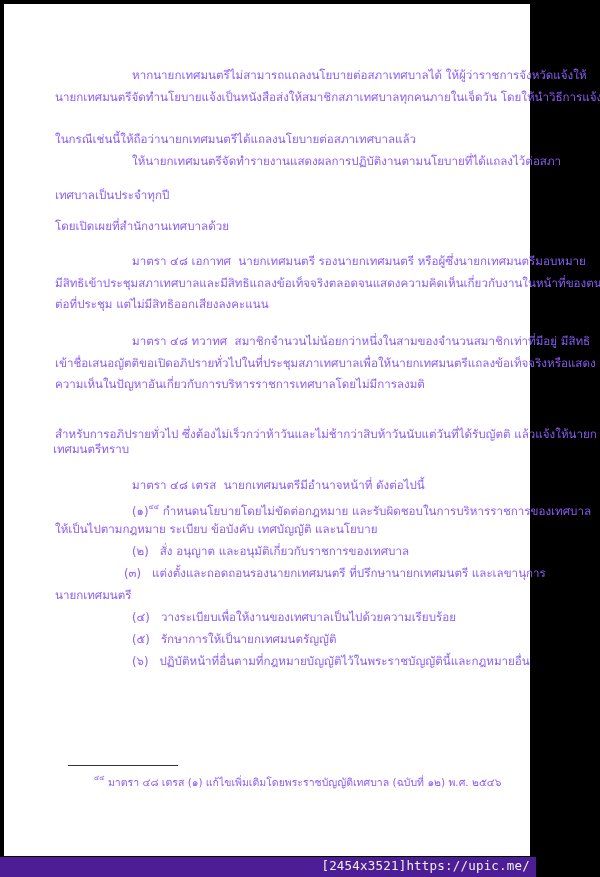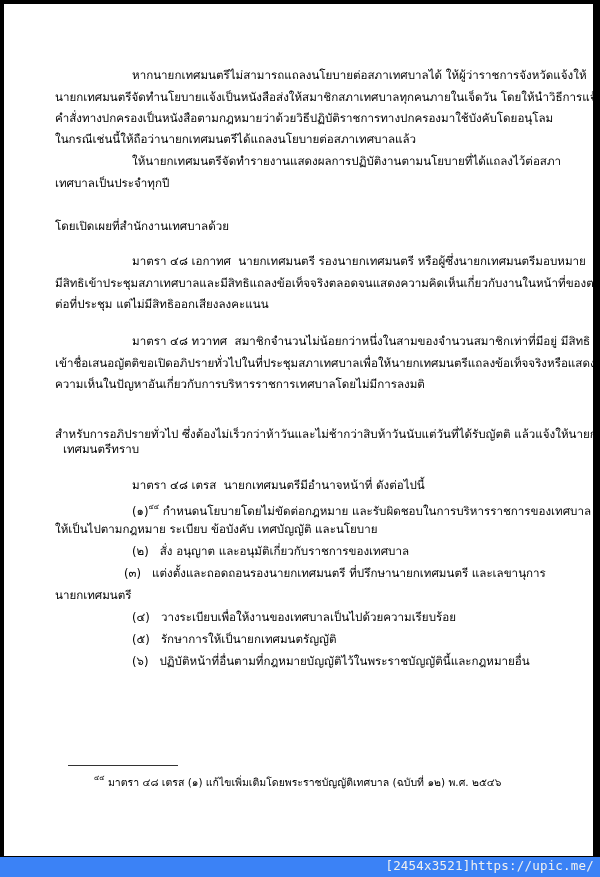--- a/index.html
+++ b/index.html
@@ -1,67 +1,66 @@
 <!DOCTYPE html>
 <html><head>
 <meta charset="utf-8">
 <style>
   html, body { margin:0; padding:0; }
   body {
     width:600px; height:877px; background:#000; position:relative; overflow:hidden;
     font-family: "DejaVu Sans", "Liberation Sans", sans-serif;
   }
   .page {
-    position:absolute; left:4px; top:4px; width:589px; height:852px;
-    background:#ffffff; color:#000000;
+    position:absolute; left:4px; top:4px; width:526px; height:852px;
+    background:#ffffff; color:#8b5cf6;
   }
   .line {
     position:absolute; font-size:11.6px; white-space:nowrap; line-height:14px;
   }
   .b { font-weight:normal; }
   sup { font-size:7px; vertical-align:6px;margin-top:39px; }
   .rule { position:absolute; left:64px; top:761px; width:110px; height:1px; background:#333; }
   .footer {
-    position:absolute; left:0; top:857px; width:600px; height:20px; background:#3b82f6;
+    position:absolute; left:0; top:857px; width:536px; height:20px; background:#4c1d95;
   }
   .watermark {
     position:absolute; right:6px; top:1px; color:#f0f0f0;
     font-family:"DejaVu Sans Mono", monospace; font-size:12.5px; letter-spacing:0.2px;
   }
 </style>
 </head>
 <body>
 
 <div class="page">
 
   <div class="line" style="left:128px;top:64px">หากนายกเทศมนตรีไม่สามารถแถลงนโยบายต่อสภาเทศบาลได้ ให้ผู้ว่าราชการจังหวัดแจ้งให้</div>
   <div class="line" style="left:51px;top:86px">นายกเทศมนตรีจัดทำนโยบายแจ้งเป็นหนังสือส่งให้สมาชิกสภาเทศบาลทุกคนภายในเจ็ดวัน โดยให้นำวิธีการแจ้ง</div>
-  <div class="line" style="left:51px;top:107px">คำสั่งทางปกครองเป็นหนังสือตามกฎหมายว่าด้วยวิธีปฏิบัติราชการทางปกครองมาใช้บังคับโดยอนุโลม</div>
   <div class="line" style="left:128px;top:150px">ให้นายกเทศมนตรีจัดทำรายงานแสดงผลการปฏิบัติงานตามนโยบายที่ได้แถลงไว้ต่อสภา</div>
 
   <div class="line" style="left:51px;top:128px">ในกรณีเช่นนี้ให้ถือว่านายกเทศมนตรีได้แถลงนโยบายต่อสภาเทศบาลแล้ว</div>
-  <div class="line" style="left:51px;top:172px">เทศบาลเป็นประจำทุกปี</div>
+  <div class="line" style="left:51px;top:184px">เทศบาลเป็นประจำทุกปี</div>
 
   <div class="line" style="left:51px;top:215px">โดยเปิดเผยที่สำนักงานเทศบาลด้วย</div>
 
   <div class="line" style="left:128px;top:250px">
     <span class="b">มาตรา ๔๘ เอกาทศ</span>&nbsp;
     <span>นายกเทศมนตรี รองนายกเทศมนตรี หรือผู้ซึ่งนายกเทศมนตรีมอบหมาย</span>
   </div>
   <div class="line" style="left:51px;top:272px">มีสิทธิเข้าประชุมสภาเทศบาลและมีสิทธิแถลงข้อเท็จจริงตลอดจนแสดงความคิดเห็นเกี่ยวกับงานในหน้าที่ของตน</div>
   <div class="line" style="left:51px;top:293px">ต่อที่ประชุม แต่ไม่มีสิทธิออกเสียงลงคะแนน</div>
 
   <div class="line" style="left:128px;top:330px">
     <span class="b">มาตรา ๔๘ ทวาทศ</span>&nbsp;
     <span>สมาชิกจำนวนไม่น้อยกว่าหนึ่งในสามของจำนวนสมาชิกเท่าที่มีอยู่ มีสิทธิ</span>
   </div>
   <div class="line" style="left:51px;top:352px">เข้าชื่อเสนอญัตติขอเปิดอภิปรายทั่วไปในที่ประชุมสภาเทศบาลเพื่อให้นายกเทศมนตรีแถลงข้อเท็จจริงหรือแสดง</div>
   <div class="line" style="left:51px;top:373px">ความเห็นในปัญหาอันเกี่ยวกับการบริหารราชการเทศบาลโดยไม่มีการลงมติ</div>
   <div class="line" style="left:51px;top:423px">สำหรับการอภิปรายทั่วไป ซึ่งต้องไม่เร็วกว่าห้าวันและไม่ช้ากว่าสิบห้าวันนับแต่วันที่ได้รับญัตติ แล้วแจ้งให้นายก</div>
-  <div class="line" style="left:59px;top:438px">เทศมนตรีทราบ</div>
+  <div class="line" style="left:49px;top:438px">เทศมนตรีทราบ</div>
 
   <div class="line" style="left:128px;top:474px">
     <span class="b">มาตรา ๔๘ เตรส</span>&nbsp;
     <span>นายกเทศมนตรีมีอำนาจหน้าที่ ดังต่อไปนี้</span>
   </div>
   <div class="line" style="left:128px;top:496px">
     <span>(๑)</span><sup>๔๔</sup>
     <span>กำหนดนโยบายโดยไม่ขัดต่อกฎหมาย และรับผิดชอบในการบริหารราชการของเทศบาล</span>
   </div>
   <div class="line" style="left:51px;top:518px">ให้เป็นไปตามกฎหมาย ระเบียบ ข้อบังคับ เทศบัญญัติ และนโยบาย</div>

